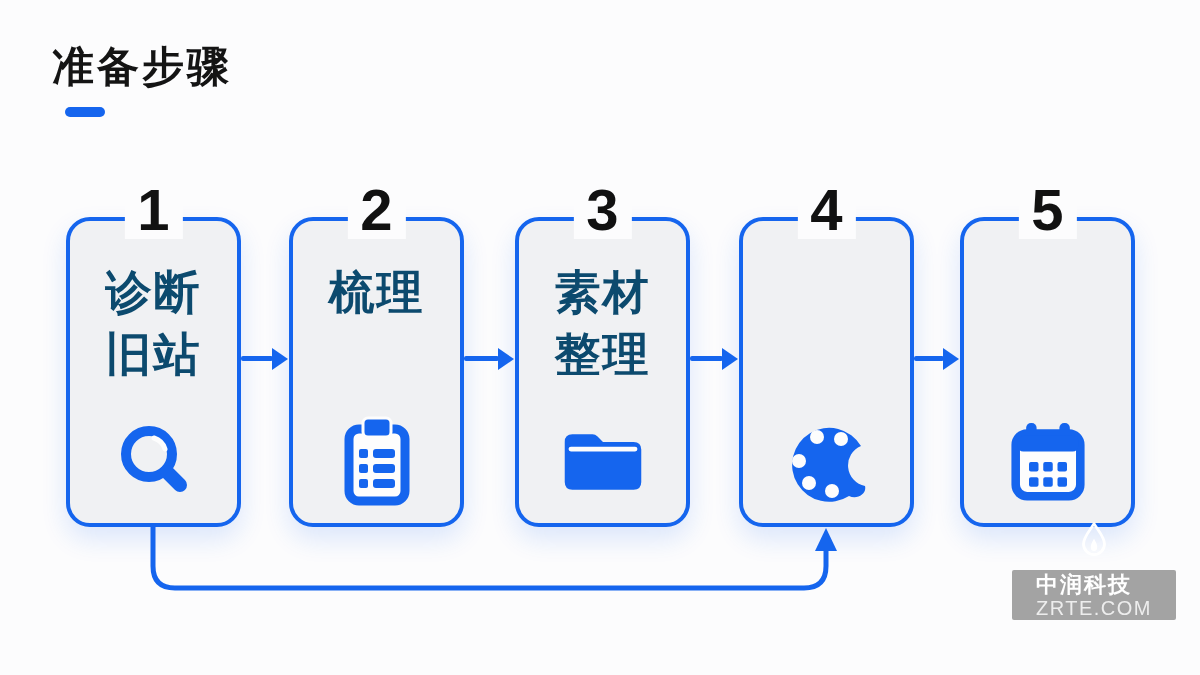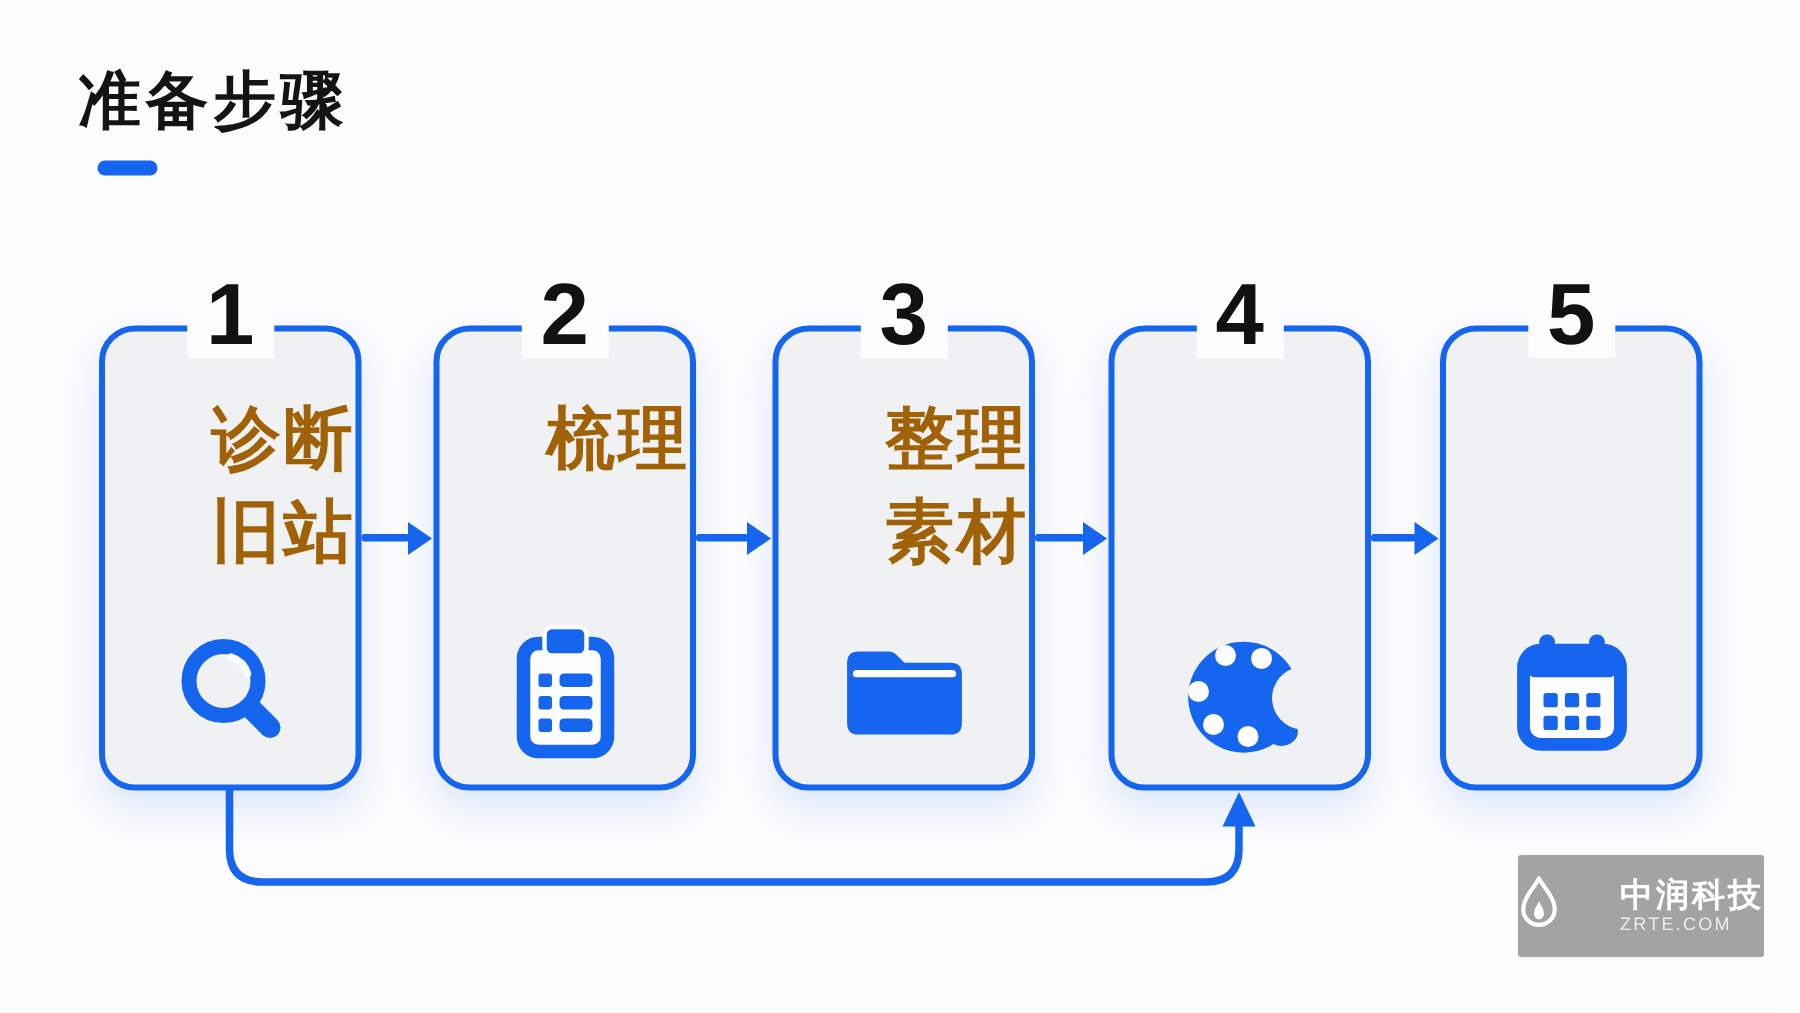--- a/index.html
+++ b/index.html
@@ -43,22 +43,22 @@
   .step5 { left:960px; }
 
   .step-num {
     position:absolute; top:-40px; left:50%;
     transform:translateX(-50%);
     font-size:58px; font-weight:bold; color:#111;
     line-height:1; padding:0 13px;
     background:#fcfcfd;
   }
   .step-text {
-    margin-top:40px; text-align:right;
-    font-size:46px; font-weight:bold; color:#a16207;
+    margin-top:40px; text-align:center;
+    font-size:46px; font-weight:bold; color:#0c4a6e;
     line-height:62px; letter-spacing:2px;
   }
   .step-icon {
     position:absolute; left:0; right:0; top:190px; height:102px;
     display:flex; align-items:center; justify-content:center;
   }
 
   
   .connector {
     position:absolute; top:356px; height:5px;
@@ -77,31 +77,31 @@
   .c4 { left:914px; width:30px; }
 
   .loop-svg {
     position:absolute; left:0; top:0;
     pointer-events:none;
   }
 
   
   .watermark {
     position:absolute; left:1012px; top:570px;
-    width:164px; height:68px;
+    width:164px; height:50px;
     background:rgba(150,150,150,0.88);
-    display:flex; align-items:center; justify-content:space-between;
-    gap:9px; border-radius:2px;
+    display:flex; align-items:center; justify-content:flex-end;
+    gap:9px; border-radius:2px;flex-direction:column;
   }
   .wm-text { display:flex; flex-direction:column; line-height:1.15; }
   .wm-name {
     color:#ffffff; font-size:22px; font-weight:bold; letter-spacing:2px;
   }
   .wm-domain {
-    color:#ededed; font-size:12px; letter-spacing:1.5px;
+    color:#ededed; font-size:20px; letter-spacing:1.5px;
   }
 </style>
 </head>
 <body>
 
 <div class="stage">
 
   <div class="page-title">准备步骤</div>
   <div class="title-underline"></div>
 
@@ -135,22 +135,22 @@
         <rect x="31" y="48" width="22" height="9" rx="3" fill="#1565ee"></rect>
         <rect x="17" y="63" width="9" height="9" rx="2" fill="#1565ee"></rect>
         <rect x="31" y="63" width="22" height="9" rx="3" fill="#1565ee"></rect>
       </svg>
     </div>
   </div>
 
   <div class="step step3">
     <div class="step-num">3</div>
     <div class="step-text">
+      <div>素材</div>
       <div>整理</div>
-      <div>素材</div>
     </div>
     <div class="step-icon">
       <svg width="88" height="72" viewBox="0 0 92 74">
         <path d="M6 16 q0-8 8-8 h21 q3 0 5 2 l6 6 h32 q8 0 8 8 v34 q0 8 -8 8 H14 q-8 0 -8 -8 Z" fill="#1565ee"></path>
         <rect x="10" y="21" width="72" height="5" rx="2.5" fill="#fdfdfd"></rect>
       </svg>
     </div>
   </div>
 
   <div class="step step4">

